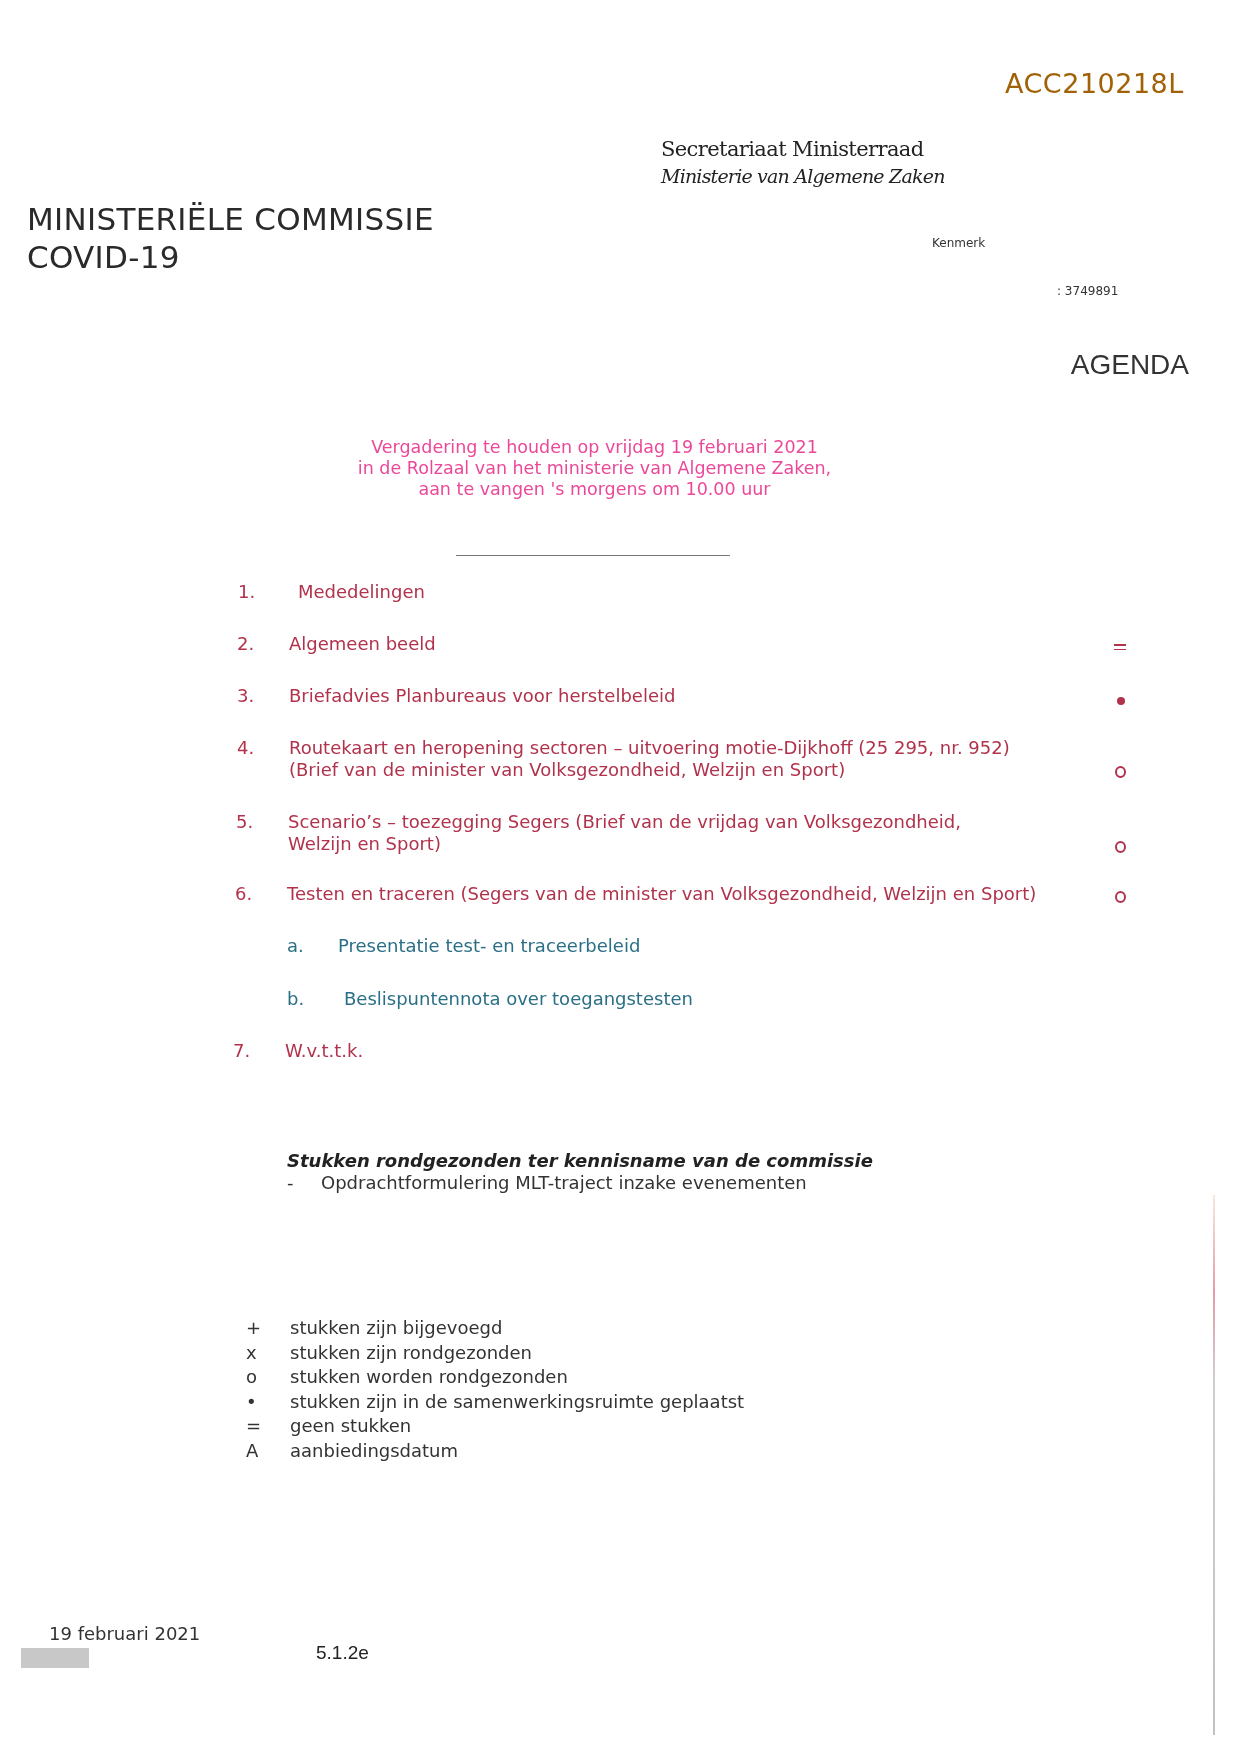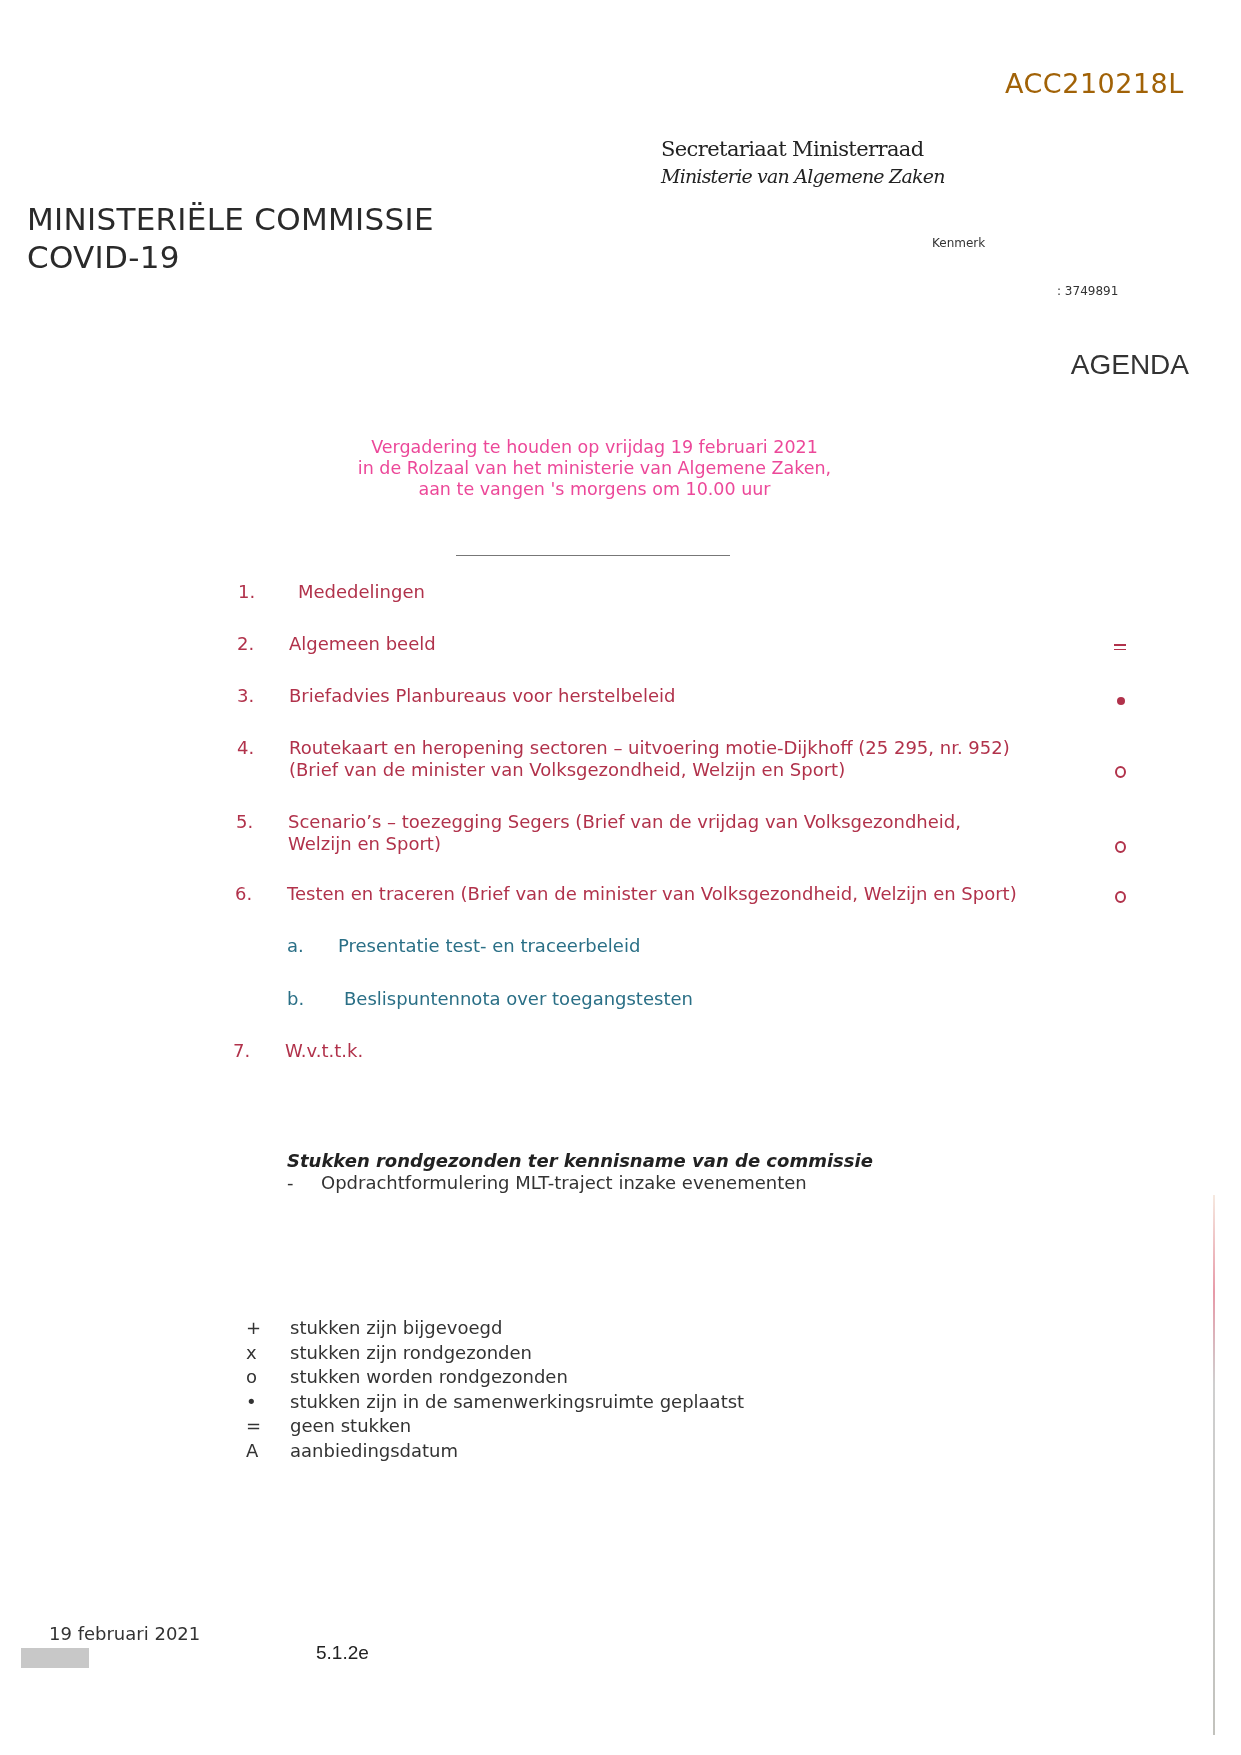--- a/index.html
+++ b/index.html
@@ -88,21 +88,21 @@
 
 <div class="abs item" style="left:236px; top:811px;">
   <span class="num">5.</span>
   <span class="txt" style="left:52px;">Scenario’s – toezegging Segers (Brief van de vrijdag van Volksgezondheid,</span>
   <span class="txt" style="left:52px; top:22px;">Welzijn en Sport)</span>
 </div>
 <div class="abs ring" style="left:1115px; top:841px;"></div>
 
 <div class="abs item" style="left:235px; top:883px;">
   <span class="num">6.</span>
-  <span class="txt" style="left:52px;">Testen en traceren (Brief van de minister van Volksgezondheid, Welzijn en Sport)</span>
+  <span class="txt" style="left:52px;">Testen en traceren (Segers van de minister van Volksgezondheid, Welzijn en Sport)</span>
 </div>
 <div class="abs ring" style="left:1115px; top:891px;"></div>
 
 <div class="abs item sub" style="left:287px; top:935px;">
   <span class="num">a.</span>
   <span class="txt" style="left:51px;">Presentatie test- en traceerbeleid</span>
 </div>
 
 <div class="abs item sub" style="left:287px; top:988px;">
   <span class="num">b.</span>

